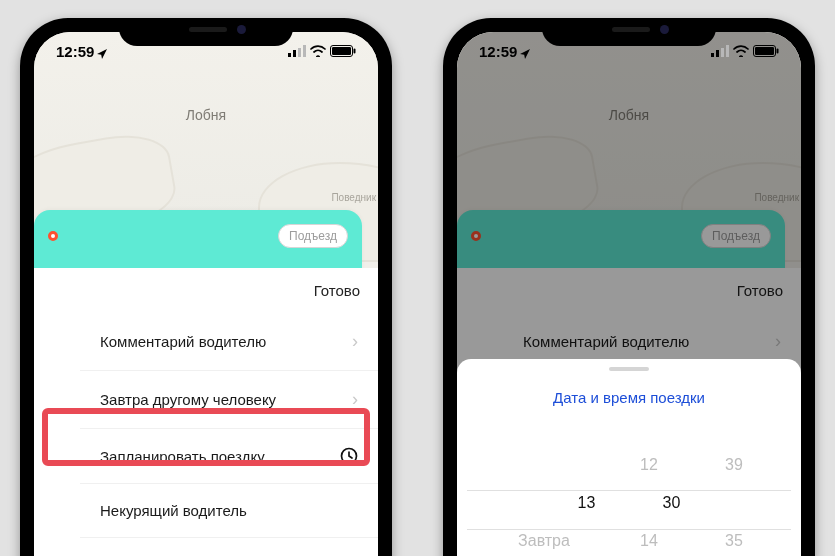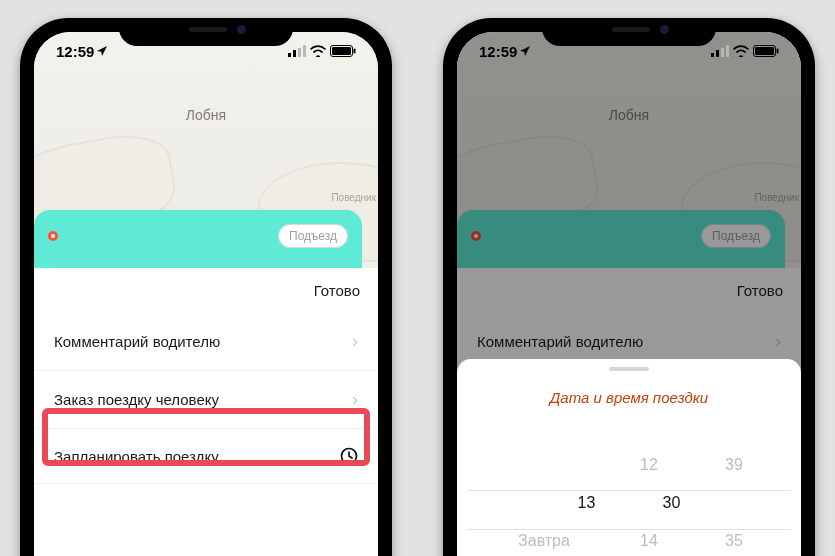--- a/index.html
+++ b/index.html
@@ -62,21 +62,21 @@
     height: 38px;
     display: flex;
     justify-content: space-between;
     align-items: center;
     padding: 0 22px;
     font-size: 15px;
     font-weight: 600;
     z-index: 25;
     color: #000;
   }
-  .sb-left { display:flex; align-items:center; gap:2px; }
+  .sb-left { display:flex; align-items:flex-end; gap:2px; }
   .sb-right { display:flex; align-items:center; gap:4px; }
   .sb-right svg { display:block; }
 
   .map-area {
     position: absolute;
     top: 0; left: 0; right: 0;
     height: 195px;
     background: linear-gradient(180deg,#f3f1eb 0%, #edece6 100%);
     border-bottom: 1px solid #dedbd2;
   }
@@ -168,20 +168,21 @@
   }
   .option-row {
     display:flex;
     align-items:center;
     justify-content:space-between;
     padding: 18px 20px;
     font-size: 15px;
     color:#1a1a1a;
     border-bottom: 1px solid #f0f0f0;
     position:relative;
+    margin-left:46px;
   }
   .option-row:last-child { border-bottom: none; }
   .chev {
     color:#c9c9c9;
     font-size:18px;
   }
   .highlight-box {
     position:absolute;
     left:8px; right:8px;
     top:376px;
@@ -228,23 +229,22 @@
   }
   .grabber {
     width:40px; height:4px; background:#d5d5d5;
     border-radius:3px;
     margin:8px auto 0 auto;
   }
   .picker-title {
     text-align:center;
     font-size:15px;
     font-weight:500;
-    color:#c2410c;
+    color:#1d4ed8;
     padding:18px 0 20px 0;
-    font-style:italic;
   }
   .wheel {
     position:relative;
     height:170px;
   }
   .wheel-row {
     display:flex;
     justify-content:center;
     gap:15px;
     font-size:16px;
@@ -326,29 +326,32 @@
     <div class="sheet">
       <div class="sheet-header">
         <span>Готово</span>
       </div>
 
       <div class="option-row">
         <span>Комментарий водителю</span>
         <span class="chev">›</span>
       </div>
       <div class="option-row">
-        <span>Заказ поездку человеку</span>
+        <span>Завтра другому человеку</span>
         <span class="chev">›</span>
       </div>
       <div class="option-row">
         <span>Запланировать поездку</span>
         <svg width="18" height="18" viewBox="0 0 18 18">
             <circle cx="9" cy="9" r="7.5" fill="none" stroke="#111" stroke-width="1.7"></circle>
             <path d="M9 5 V9 L12 11" stroke="#111" stroke-width="1.7" fill="none" stroke-linecap="round"></path>
           </svg>
+      </div>
+      <div class="option-row">
+        <span>Некурящий водитель</span>
       </div>
       <div class="option-row">
         
       </div>
     </div>
 
     <div class="highlight-box"></div>
 
   </div>
 </div>

